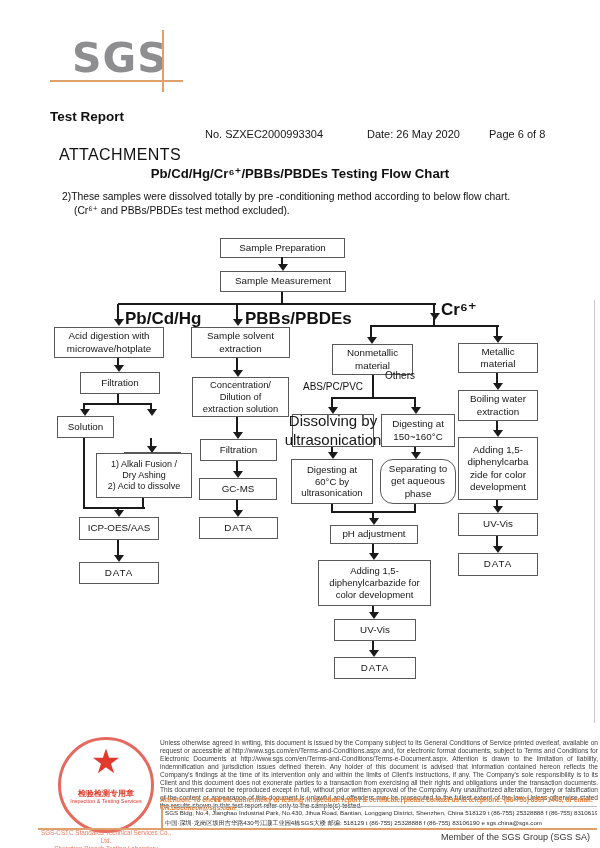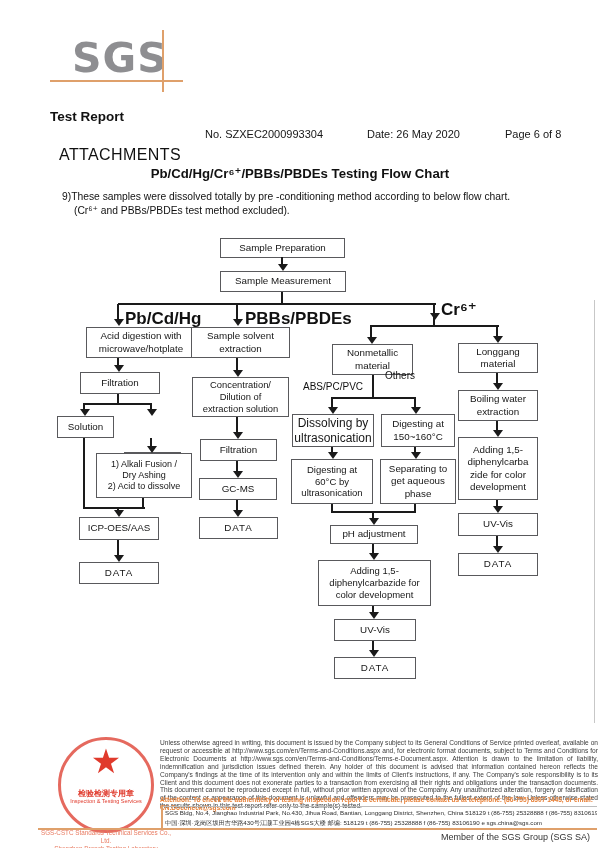--- a/index.html
+++ b/index.html
@@ -42,35 +42,35 @@
 </head>
 <body>
 
 <div class="logo-text">SGS</div>
 <div class="abs orange" style="left:50px;top:80px;width:133px;height:2px;"></div>
 <div class="abs orange" style="left:162px;top:30px;width:2px;height:62px;"></div>
 
 <div class="abs" style="left:50px;top:109px;font-size:13.5px;font-weight:bold;">Test Report</div>
 <div class="hdr" style="left:205px;">No. SZXEC2000993304</div>
 <div class="hdr" style="left:367px;">Date: 26 May 2020</div>
-<div class="hdr" style="left:489px;margin-left:16px;">Page 6 of 8</div>
+<div class="hdr" style="left:489px;">Page 6 of 8</div>
 
 <div class="abs" style="left:59px;top:146px;font-size:16px;letter-spacing:.4px;">ATTACHMENTS</div>
 <div class="abs" style="left:0;top:166px;width:600px;text-align:center;font-size:13.2px;font-weight:bold;">Pb/Cd/Hg/Cr⁶⁺/PBBs/PBDEs Testing Flow Chart</div>
-<div class="sl" style="left:62px;top:191px;">9)These samples were dissolved totally by pre -conditioning method according to below flow chart.</div>
+<div class="sl" style="left:62px;top:191px;">2)These samples were dissolved totally by pre -conditioning method according to below flow chart.</div>
 <div class="sl" style="left:74px;top:204px;">(Cr⁶⁺ and PBBs/PBDEs test method excluded).</div>
 
 <div class="b" style="left:220px;top:238px;width:125px;height:20px;">Sample Preparation</div>
 <div class="b" style="left:220px;top:271px;width:126px;height:21px;">Sample Measurement</div>
 
 <div class="bl" style="left:125px;top:309px;">Pb/Cd/Hg</div>
 <div class="bl" style="left:245px;top:309px;">PBBs/PBDEs</div>
 <div class="bl" style="left:441px;top:299px;">Cr⁶⁺</div>
 
-<div class="b" style="left:54px;top:327px;width:110px;height:31px;margin-left:32px;">Acid digestion with
+<div class="b" style="left:54px;top:327px;width:110px;height:31px;">Acid digestion with
 microwave/hotplate</div>
 <div class="b" style="left:80px;top:372px;width:80px;height:22px;">Filtration</div>
 <div class="b" style="left:57px;top:416px;width:57px;height:22px;">Solution</div>
 <div class="b" style="left:124px;top:416px;width:57px;height:22px;margin-top:36px;">Residue</div>
 <div class="b" style="left:96px;top:453px;width:96px;height:45px;font-size:9px;">1) Alkali Fusion /
 Dry Ashing
 2) Acid to dissolve</div>
 <div class="b" style="left:79px;top:517px;width:80px;height:23px;">ICP-OES/AAS</div>
 <div class="b" style="left:79px;top:562px;width:80px;height:22px;letter-spacing:1px;">DATA</div>
 
@@ -78,34 +78,34 @@
 extraction</div>
 <div class="b" style="left:192px;top:377px;width:97px;height:40px;font-size:9.4px;">Concentration/
 Dilution of
 extraction solution</div>
 <div class="b" style="left:200px;top:439px;width:77px;height:22px;">Filtration</div>
 <div class="b" style="left:199px;top:478px;width:78px;height:22px;">GC-MS</div>
 <div class="b" style="left:199px;top:517px;width:79px;height:22px;letter-spacing:1px;">DATA</div>
 
 <div class="b" style="left:332px;top:344px;width:81px;height:31px;">Nonmetallic
 material</div>
-<div class="b" style="left:458px;top:343px;width:80px;height:30px;">Longgang
+<div class="b" style="left:458px;top:343px;width:80px;height:30px;">Metallic
 material</div>
 
 <div class="sl" style="left:303px;top:381px;font-size:10px;">ABS/PC/PVC</div>
 <div class="sl" style="left:385px;top:370px;font-size:10px;">Others</div>
 
-<div class="b" style="left:292px;top:414px;width:82px;height:33px;font-size:12px;">Dissolving by
+<div class="b" style="left:292px;top:414px;width:82px;height:33px;font-size:15px;">Dissolving by
 ultrasonication</div>
 <div class="b" style="left:381px;top:414px;width:74px;height:33px;">Digesting at
 150~160°C</div>
 <div class="b" style="left:291px;top:459px;width:82px;height:45px;font-size:9.5px;">Digesting at
 60°C by
 ultrasonication</div>
-<div class="b" style="left:380px;top:459px;width:76px;height:45px;">Separating to
+<div class="b" style="left:380px;top:459px;width:76px;height:45px;border-radius:13px;">Separating to
 get aqueous
 phase</div>
 <div class="b" style="left:330px;top:525px;width:88px;height:19px;">pH adjustment</div>
 <div class="b" style="left:318px;top:560px;width:113px;height:46px;font-size:9.5px;">Adding 1,5-
 diphenylcarbazide for
 color development</div>
 <div class="b" style="left:334px;top:619px;width:82px;height:22px;">UV-Vis</div>
 <div class="b" style="left:334px;top:657px;width:82px;height:22px;letter-spacing:1px;">DATA</div>
 
 <div class="b" style="left:458px;top:390px;width:80px;height:31px;">Boiling water

